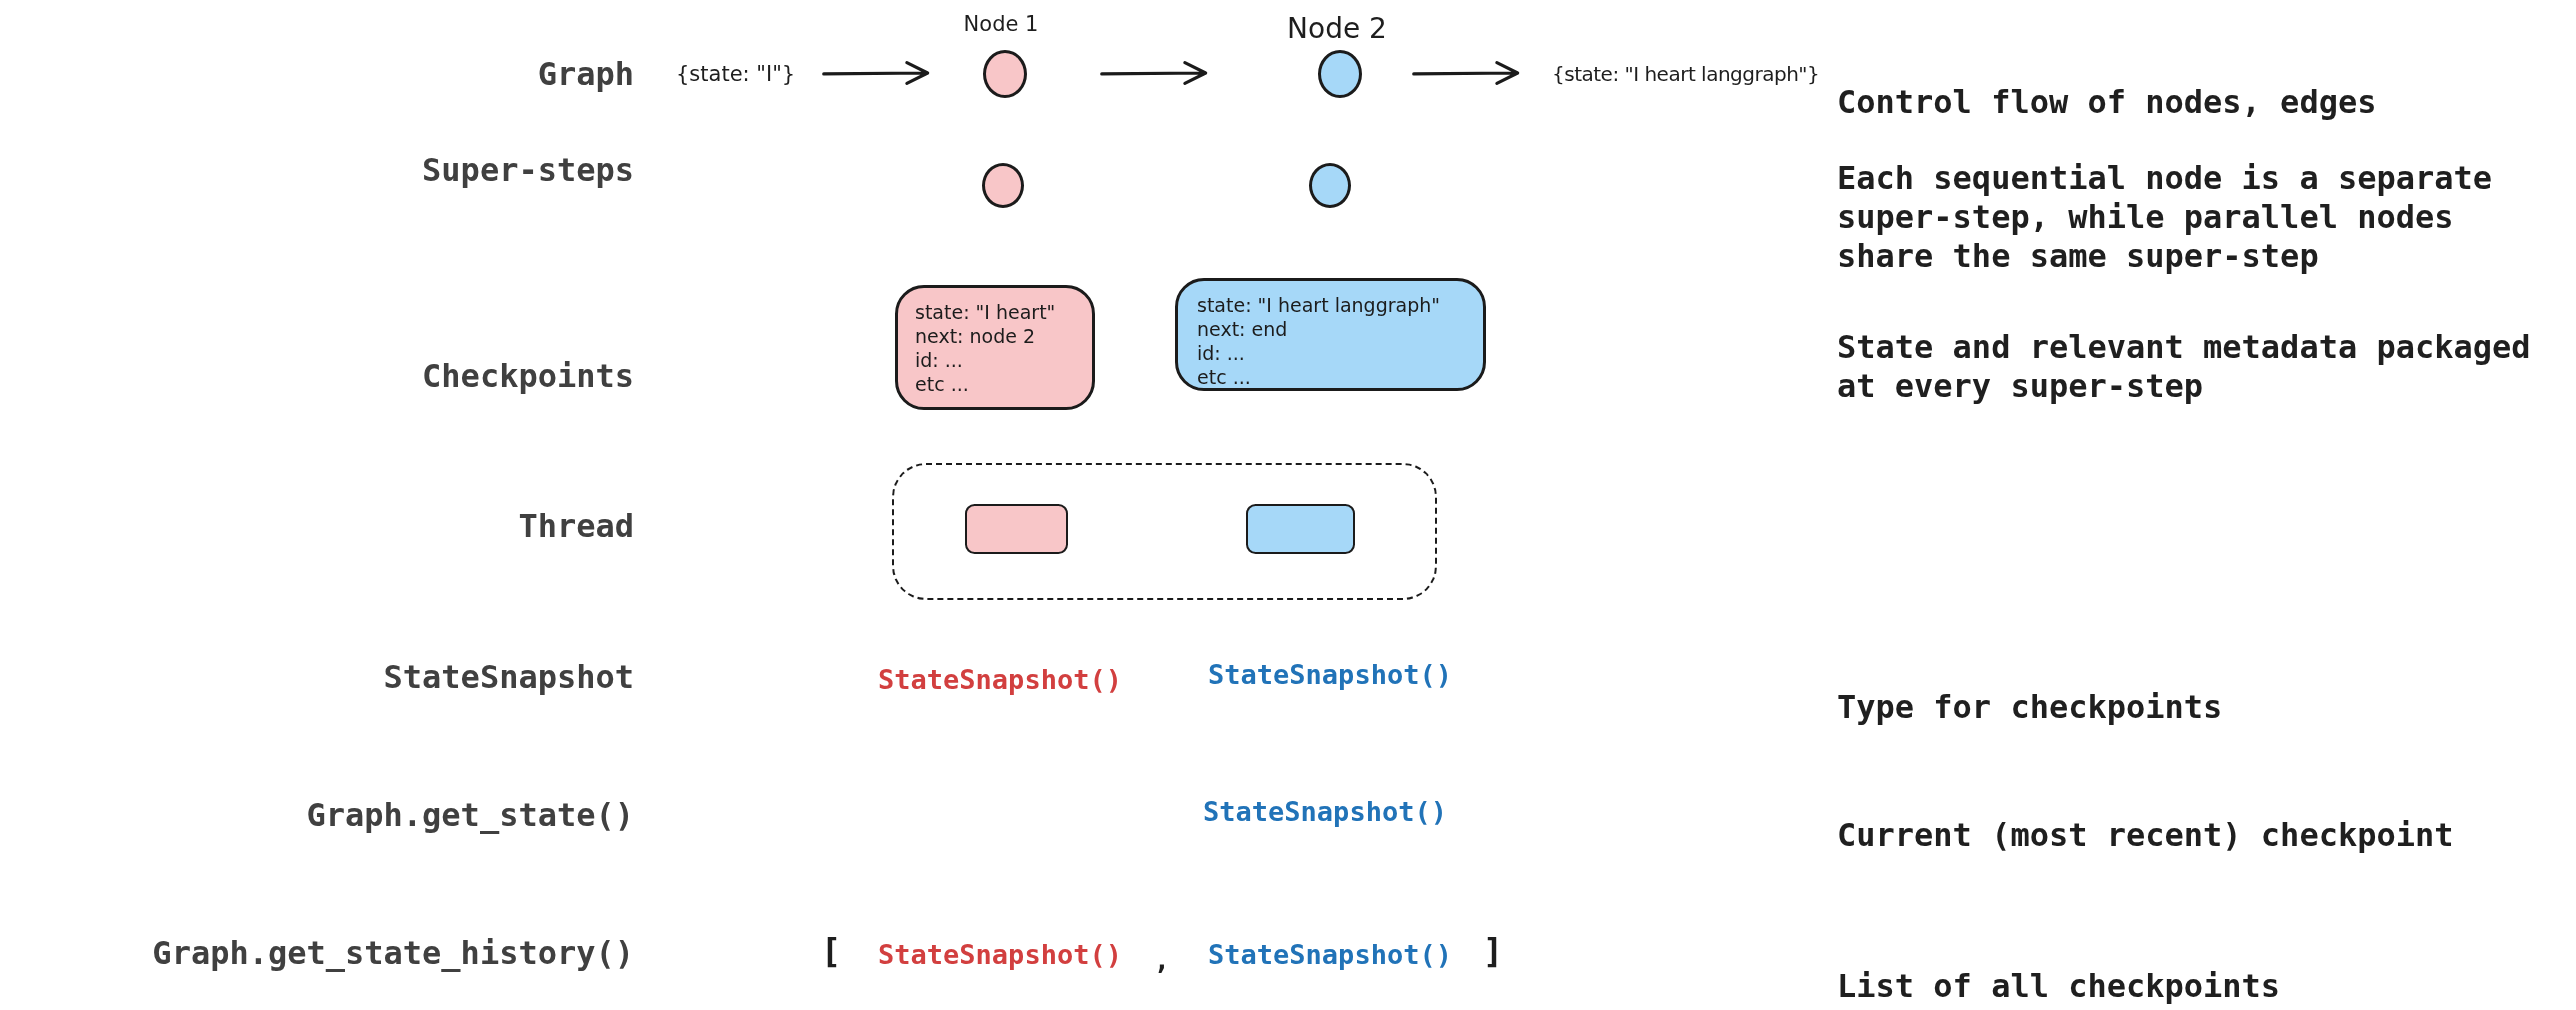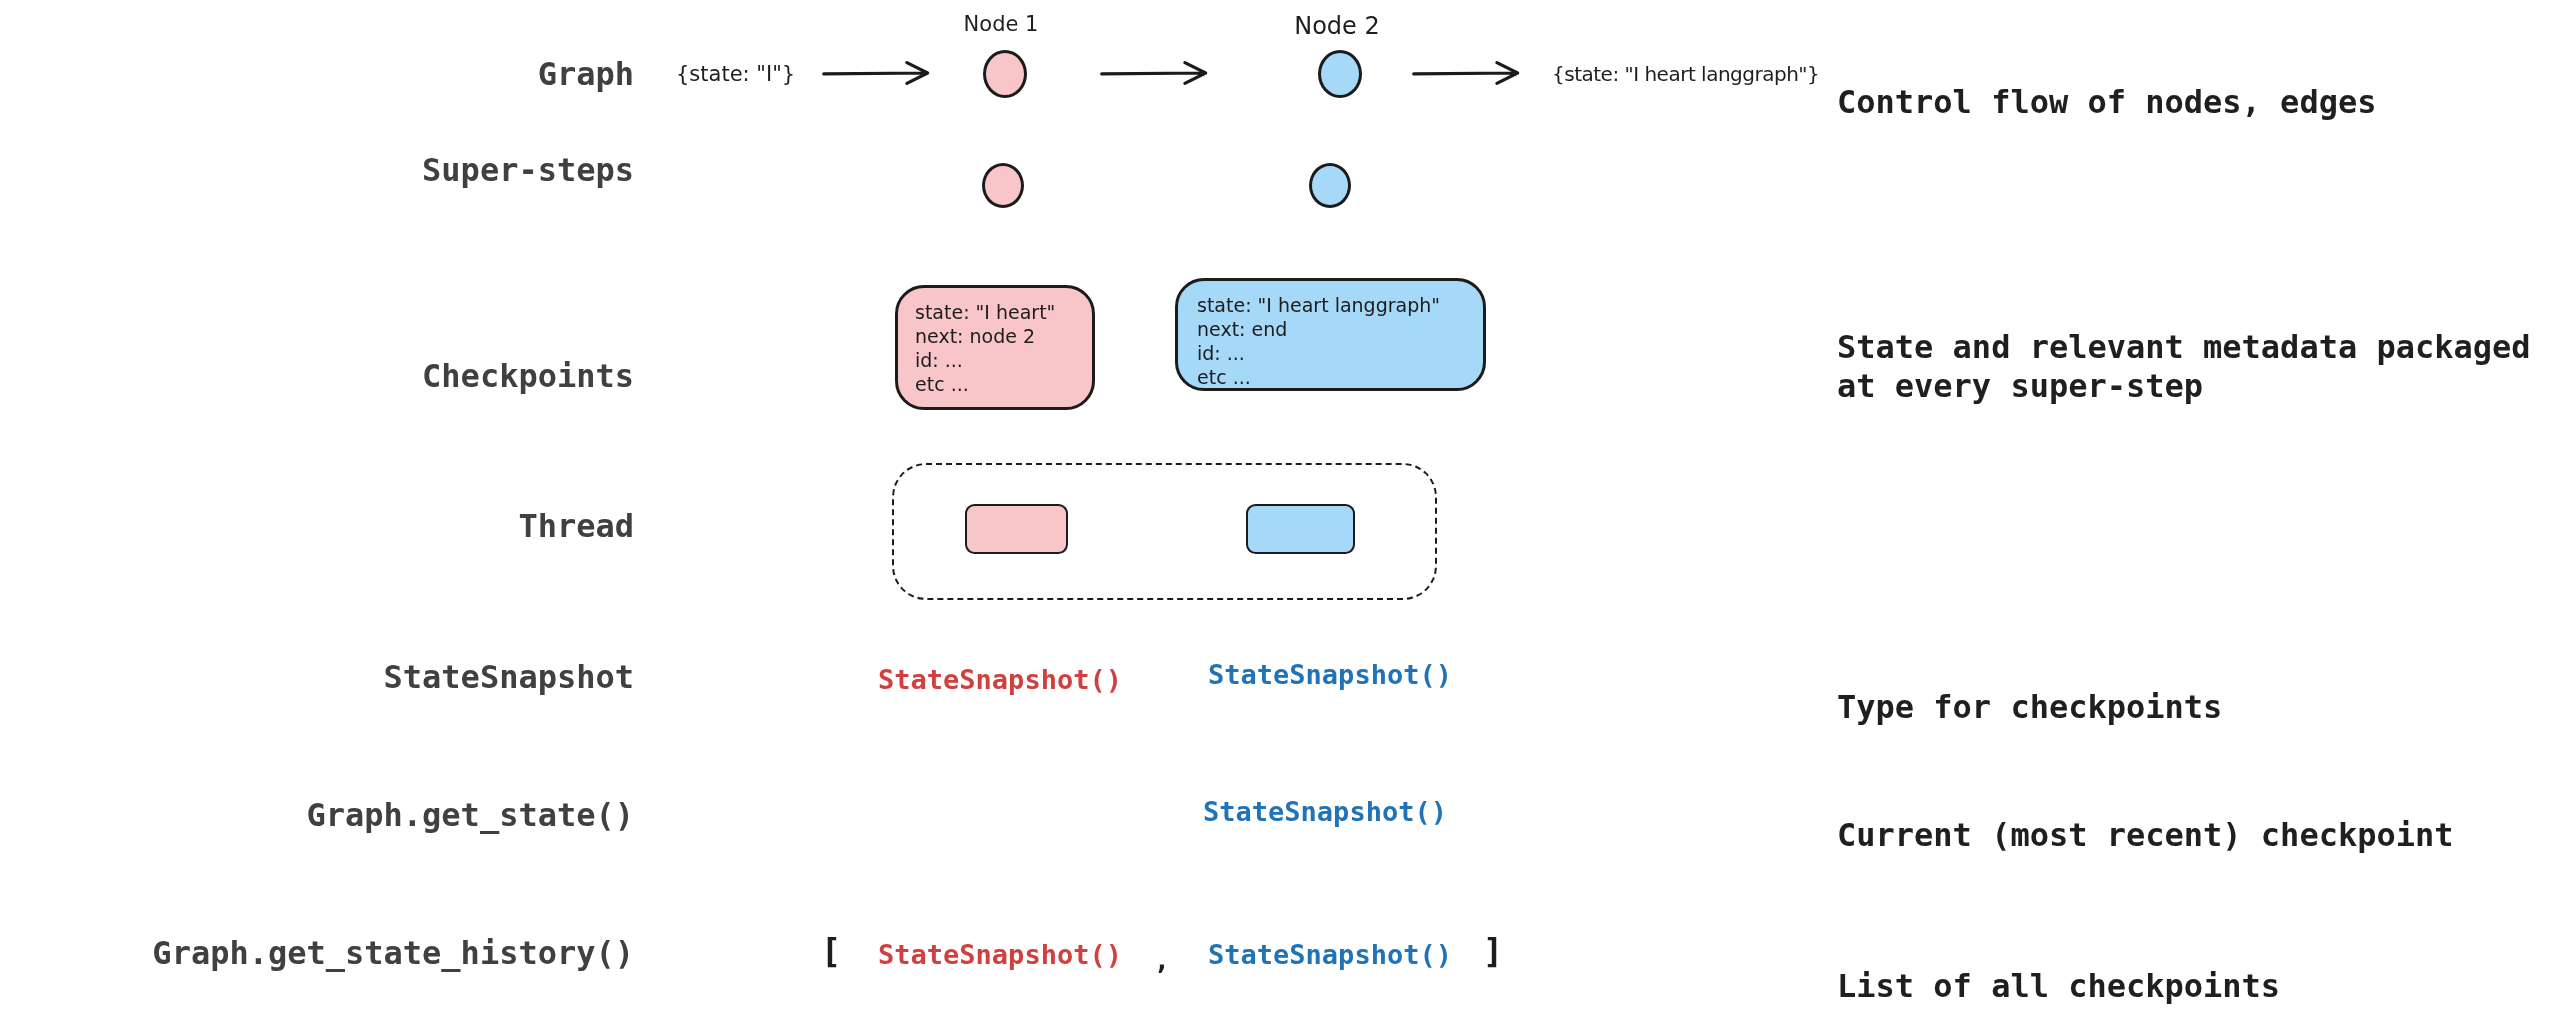--- a/index.html
+++ b/index.html
@@ -43,40 +43,43 @@
 
   <div class="row-label" style="top:74px">Graph</div>
   <div class="row-label" style="top:170px">Super-steps</div>
   <div class="row-label" style="top:376px">Checkpoints</div>
   <div class="row-label" style="top:526px">Thread</div>
   <div class="row-label" style="top:677px">StateSnapshot</div>
   <div class="row-label" style="top:815px">Graph.get_state()</div>
   <div class="row-label" style="top:953px">Graph.get_state_history()</div>
 
   <div class="row-desc" style="top:74px">Control flow of nodes, edges</div>
+  <div class="row-desc" style="top:189px">Each sequential node is a separate
+super-step, while parallel nodes
+share the same super-step</div>
   <div class="row-desc" style="top:339px">State and relevant metadata packaged
 at every super-step</div>
   <div class="row-desc" style="top:807px">Current (most recent) checkpoint</div>
   <div class="row-desc" style="top:679px">Type for checkpoints</div>
   <div class="row-desc" style="top:958px">List of all checkpoints</div>
 
   <div class="hand" style="left:676px;top:74px;transform:translateY(-50%);font-size:21px">{state: "I"}</div>
 
   <svg class="arrow" style="left:819px;top:56px" width="120" height="34" viewBox="0 0 125 36">
     <path d="M4 19 L112 18 M92 7 L114 18 L92 29" fill="none" stroke="#1b1b1b" stroke-width="3.4" stroke-linecap="round" stroke-linejoin="round"></path>
   </svg>
 
   <div class="hand" style="left:1001px;top:12.4px;transform:translateX(-50%);font-size:21px">Node 1</div>
   <div class="node pink-fill" style="left:983px;top:50px;width:44px;height:48px"></div>
 
   <svg class="arrow" style="left:1097px;top:56px" width="120" height="34" viewBox="0 0 125 36">
     <path d="M4 19 L112 18 M92 7 L114 18 L92 29" fill="none" stroke="#1b1b1b" stroke-width="3.4" stroke-linecap="round" stroke-linejoin="round"></path>
   </svg>
 
-  <div class="hand" style="left:1337px;top:12.4px;transform:translateX(-50%);font-size:24px">Node 2</div>
+  <div class="hand" style="left:1337px;top:12.4px;transform:translateX(-50%);font-size:28px">Node 2</div>
   <div class="node blue-fill" style="left:1318px;top:50px;width:44px;height:48px"></div>
 
   <svg class="arrow" style="left:1409px;top:56px" width="120" height="34" viewBox="0 0 125 36">
     <path d="M4 19 L112 18 M92 7 L114 18 L92 29" fill="none" stroke="#1b1b1b" stroke-width="3.4" stroke-linecap="round" stroke-linejoin="round"></path>
   </svg>
 
   <div class="hand" style="left:1552px;top:74px;transform:translateY(-50%);font-size:20px;letter-spacing:-0.5px">{state: "I heart langgraph"}</div>
 
   <div class="node pink-fill" style="left:982px;top:163px;width:42px;height:45px"></div>
   <div class="node blue-fill" style="left:1309px;top:163px;width:42px;height:45px"></div>

